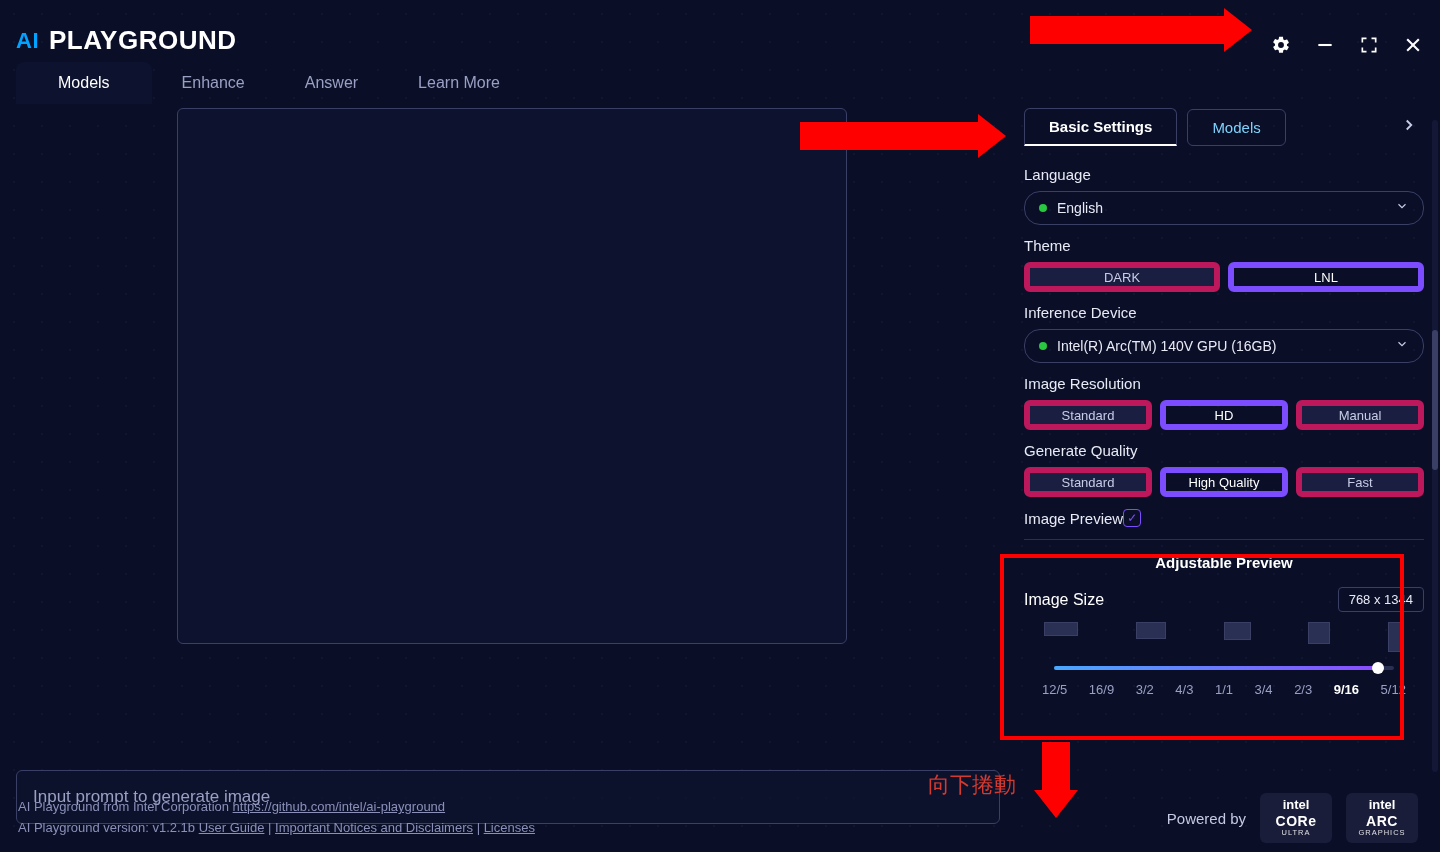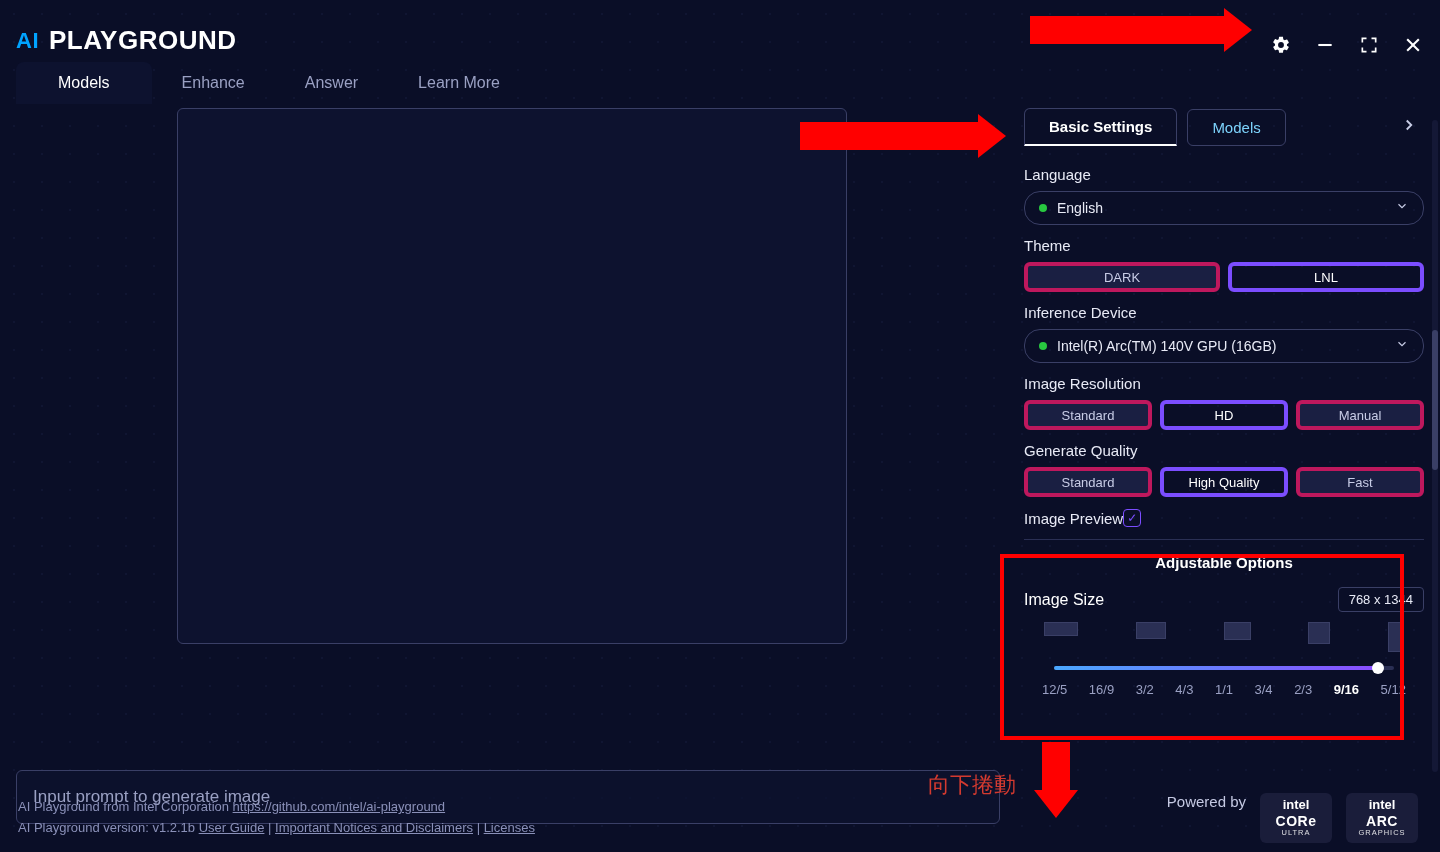--- a/index.html
+++ b/index.html
@@ -17,41 +17,41 @@
 .tab.active { background:#0d122f; color:#fff; }
 .tab:not(.active) { padding:12px 30px; }
 .main { position:relative; height:calc(100% - 56px - 48px - 96px); display:flex; z-index:5; }
 .canvas-wrap { flex:1; padding:4px 16px 0 16px; display:flex; flex-direction:column; }
 .canvas { flex:1; border:1px solid #3a3f66; border-radius:6px; background:#0d122f; margin:0 auto; width:670px; max-height:536px; }
 .prompt-row { padding:14px 16px 4px 16px; z-index:5; position:relative; }
 .prompt { width:calc(100% - 424px); height:54px; border:1px solid #3a3f66; border-radius:6px; background:rgba(13,18,47,.7); color:#9aa0c3; font-size:17px; padding:0 16px; display:flex; align-items:center; }
 .footer { position:absolute; bottom:0; left:0; right:4px; height:68px; padding:12px 18px; display:flex; align-items:center; z-index:5; font-size:13px; color:#8a90b8; }
 .footer a { color:#8a90b8; text-decoration:underline; }
 .footer .links { line-height:1.6; }
-.footer .powered { margin-left:auto; display:flex; gap:14px; color:#c5c9e3; font-size:15px; }
+.footer .powered { margin-left:auto; display:flex; align-items:center; gap:14px; color:#c5c9e3; font-size:15px; }
 .badge { width:72px; height:50px; border-radius:6px; background:#1a1d3a; display:flex; flex-direction:column; align-items:center; justify-content:center; color:#fff; font-size:10px; line-height:1.15; }
 .badge .intel { font-weight:600; font-size:13px; }
 .badge .big { font-weight:800; font-size:14px; letter-spacing:.5px; }
 .badge .small { font-size:7.5px; opacity:.85; letter-spacing:1px; }
 
 
 .settings { width:410px; padding:0 10px 0 0; margin-right:6px; }
 .st-tabs { display:flex; align-items:center; gap:10px; padding:4px 6px 12px 0; }
 .st-tab { flex:0 0 auto; padding:9px 24px; border:1px solid #3a3f66; border-radius:6px; color:#7dd3fc; font-size:15px; cursor:pointer; }
 .st-tab.active { color:#fff; font-weight:700; border-bottom:2px solid #fff; border-radius:6px 6px 0 0; }
 .st-arrow { margin-left:auto; color:#c8cce6; cursor:pointer; }
 .st-section { margin:8px 0 12px 0; }
 .st-label { font-size:15px; color:#e8eaf6; margin-bottom:8px; }
 .dropdown { border:1px solid #3a3f66; border-radius:16px; height:34px; display:flex; align-items:center; padding:0 14px; gap:10px; cursor:pointer; }
 .dot { width:8px; height:8px; border-radius:50%; background:#28c840; }
 .dropdown .txt { font-size:14px; color:#e8eaf6; }
 .dropdown .chev { margin-left:auto; color:#c8cce6; }
 .seg { display:flex; gap:8px; }
 .seg2 { display:flex; gap:8px; }
-.seg .btn, .seg2 .btn { flex:1; height:30px; border:4px solid #be185d; background:#1a1f42; border-radius:6px; display:flex; align-items:center; justify-content:center; font-size:13px; color:#c8cce6; cursor:pointer; }
+.seg .btn, .seg2 .btn { flex:1; height:30px; border:6px solid #be185d; background:#1a1f42; border-radius:6px; display:flex; align-items:center; justify-content:center; font-size:13px; color:#c8cce6; cursor:pointer; }
 .seg .btn.sel, .seg2 .btn.sel { border-color:#7b4dff; color:#fff; background:transparent; }
 .row-inline { display:flex; align-items:center; gap:0; }
 .check { width:18px; height:18px; border:1.5px solid #7b4dff; border-radius:4px; display:flex; align-items:center; justify-content:center; color:#7b4dff; font-size:12px; cursor:pointer; }
 
 .adjustable { border-top:1px solid #2a2f54; padding-top:14px; }
 .adj-title { text-align:center; font-weight:700; font-size:15px; margin-bottom:16px; }
 .adj-row { display:flex; align-items:center; justify-content:space-between; margin-bottom:10px;gap:6px; }
 .sizebox { border:1px solid #3a3f66; border-radius:4px; padding:4px 10px; font-size:13px; color:#e8eaf6; }
 .ratio-row { display:flex; justify-content:space-between; padding:0 20px; margin:4px 0 8px 0; }
 .ratio-swatch { border:1px solid #3a3f66; background:#2a2f54; }
@@ -178,21 +178,21 @@
         <div class="btn">Fast</div>
       </div>
     </div>
 
     <div class="st-section row-inline">
       <div class="st-label" style="margin:0">Image Preview</div>
       <div class="check">✓</div>
     </div>
 
     <div class="st-section adjustable">
-      <div class="adj-title">Adjustable Options</div>
+      <div class="adj-title">Adjustable Preview</div>
       <div class="adj-row">
         <span>Image Size</span>
         <span class="sizebox">768 x 1344</span>
       </div>
       <div class="ratio-row">
         <div class="ratio-swatch" style="width:34px;height:14px"></div>
         <div class="ratio-swatch" style="width:30px;height:17px"></div>
         <div class="ratio-swatch" style="width:27px;height:18px"></div>
         <div class="ratio-swatch" style="width:22px;height:22px"></div>
         <div class="ratio-swatch" style="width:16px;height:30px"></div>

